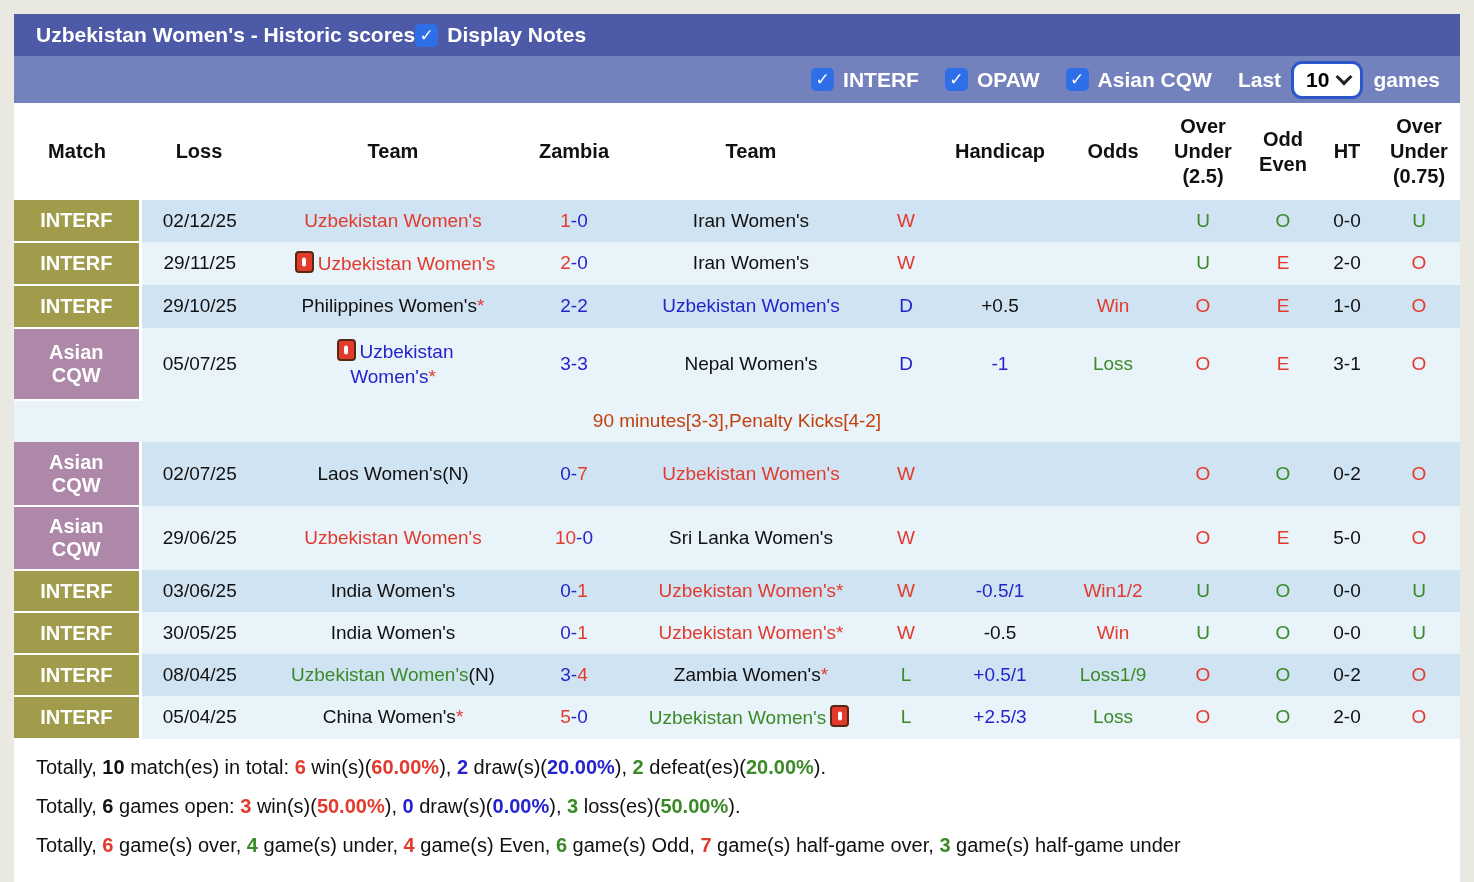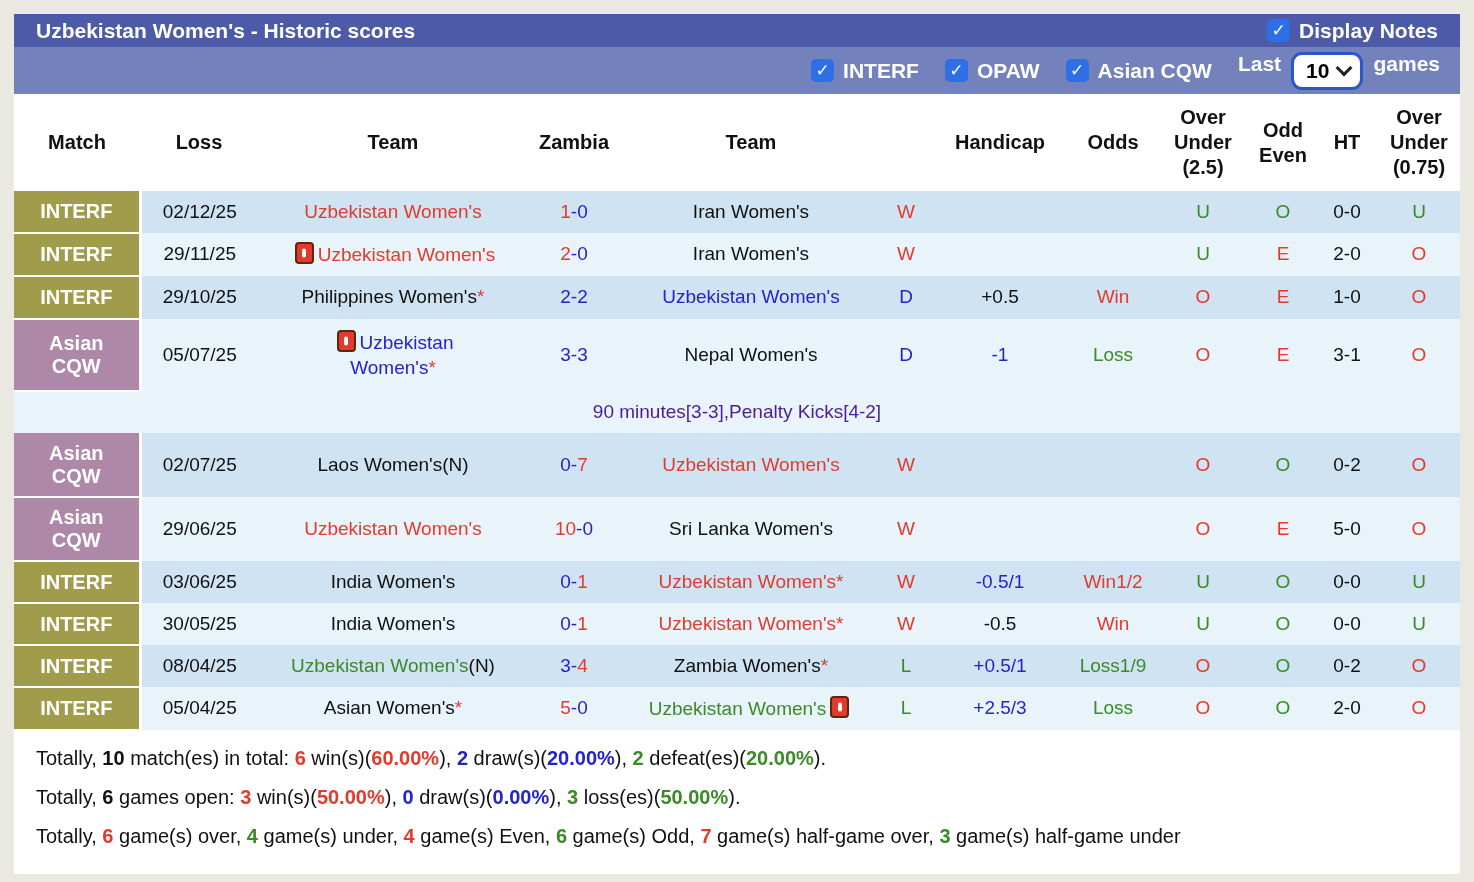--- a/index.html
+++ b/index.html
@@ -3,41 +3,41 @@
 <meta charset="utf-8">
 <style>
   html,body{margin:0;padding:0;}
   body{
     width:1474px;height:882px;background:#eae9e1;
     font-family:"Liberation Sans","DejaVu Sans",sans-serif;
     overflow:hidden;position:relative;
   }
   .container{position:absolute;left:14px;top:14px;width:1446px;background:#ffffff;}
   
-  .titlebar{height:33px;background:#4d5aa8;display:flex;align-items:center;justify-content:space-between;padding:0 22px;box-sizing:border-box;}
+  .titlebar{height:42px;background:#4d5aa8;display:flex;align-items:center;padding:0 22px;box-sizing:border-box;}
   .titlebar .title{color:#fff;font-weight:bold;font-size:21px;}
   .bargroup{display:flex;align-items:center;gap:9px;color:#fff;font-weight:bold;font-size:21px;}
   .filterbar{height:47px;background:#7381bd;display:flex;align-items:center;justify-content:flex-end;padding:0 20px;box-sizing:border-box;color:#fff;font-weight:bold;font-size:21px;}
   .filterbar .bargroup{margin-left:26px;}
   .cb{width:23px;height:23px;background:#2e6fe8;border-radius:5px;display:inline-flex;align-items:center;justify-content:center;flex:0 0 auto;cursor:pointer;}
   .cb .check{color:#fff;font-size:17px;font-weight:bold;line-height:1;}
-  .lastgroup{margin-left:40px;display:flex;align-items:flex-start;gap:10px;}
+  .lastgroup{margin-left:40px;display:flex;align-items:center;gap:10px;}
   .select{background:#fff;border:3px solid #2b57c8;border-radius:11px;height:32px;padding:0 10px 0 12px;display:inline-flex;align-items:center;gap:9px;color:#000;font-size:21px;font-weight:bold;cursor:pointer;}
   .chev{display:inline-block;width:9px;height:9px;border-right:3px solid #222;border-bottom:3px solid #222;transform:rotate(45deg);margin-top:-5px;}
   
   table{width:1446px;border-collapse:collapse;table-layout:fixed;text-align:center;font-size:19px;color:#111;}
   thead tr{height:97px;background:#fff;}
   thead th{font-size:20px;font-weight:bold;white-space:pre-line;line-height:1.25;vertical-align:middle;padding:0 2px;}
   tbody td{vertical-align:middle;padding:2px 2px;line-height:1.3;}
   tr.r-dark{background:#cfe3f2;}
   tr.r-light{background:#e9f3fa;}
   td.match{color:#fff;font-weight:bold;font-size:20px;white-space:pre-line;line-height:1.15;border-right:3px solid #fff;border-bottom:2px solid #fff;}
   td.match.olive{background:#a19c4b;}
   td.match.mauve{background:#ad88a9;margin-left:42px;}
-  td.note-cell{text-align:center;font-size:19px;color:#4c1d95;}
+  td.note-cell{text-align:center;font-size:19px;color:#c2410c;}
   .c-red{color:#e23b2e;}
   .c-blue{color:#2424cc;}
   .c-green{color:#3b8a28;}
   .c-black{color:#111;}
   .team-wrap{display:inline-block;max-width:150px;}
   .red-card{display:inline-block;width:15px;height:18px;background:#e23b2e;border:2px solid #552a10;border-radius:4px;position:relative;vertical-align:-3px;margin:0 4px;}
   .red-card .stripe{position:absolute;left:50%;top:50%;transform:translate(-50%,-50%);width:4px;height:9px;background:#fff;border-radius:2px;display:block;}
   
   .summary{background:#fff;padding:8px 22px 18px;font-size:20px;color:#111;}
   .summary .line{line-height:39px;white-space:nowrap;}
@@ -252,21 +252,21 @@
           <td class="c-blue">+0.5/1</td>
           <td class="c-green">Loss1/9</td>
           <td class="c-red">O</td>
           <td class="c-green">O</td>
           <td class="c-black">0-2</td>
           <td class="c-red">O</td>
         </tr>
         <tr class="r-light" style="height: 43px;">
           <td class="match olive">INTERF</td>
           <td class="c-black">05/04/25</td>
-          <td><span><span class="c-black">Asian Women's</span><span class="c-red">*</span></span></td>
+          <td><span><span class="c-black">China Women's</span><span class="c-red">*</span></span></td>
           <td><span class="c-red">5</span><span class="c-blue">-</span><span class="c-blue">0</span></td>
           <td><span><span class="c-green">Uzbekistan Women's</span><span class="red-card"><span class="stripe"></span></span></span></td>
           <td class="c-green">L</td>
           <td class="c-blue">+2.5/3</td>
           <td class="c-green">Loss</td>
           <td class="c-red">O</td>
           <td class="c-green">O</td>
           <td class="c-black">2-0</td>
           <td class="c-red">O</td>
         </tr>

